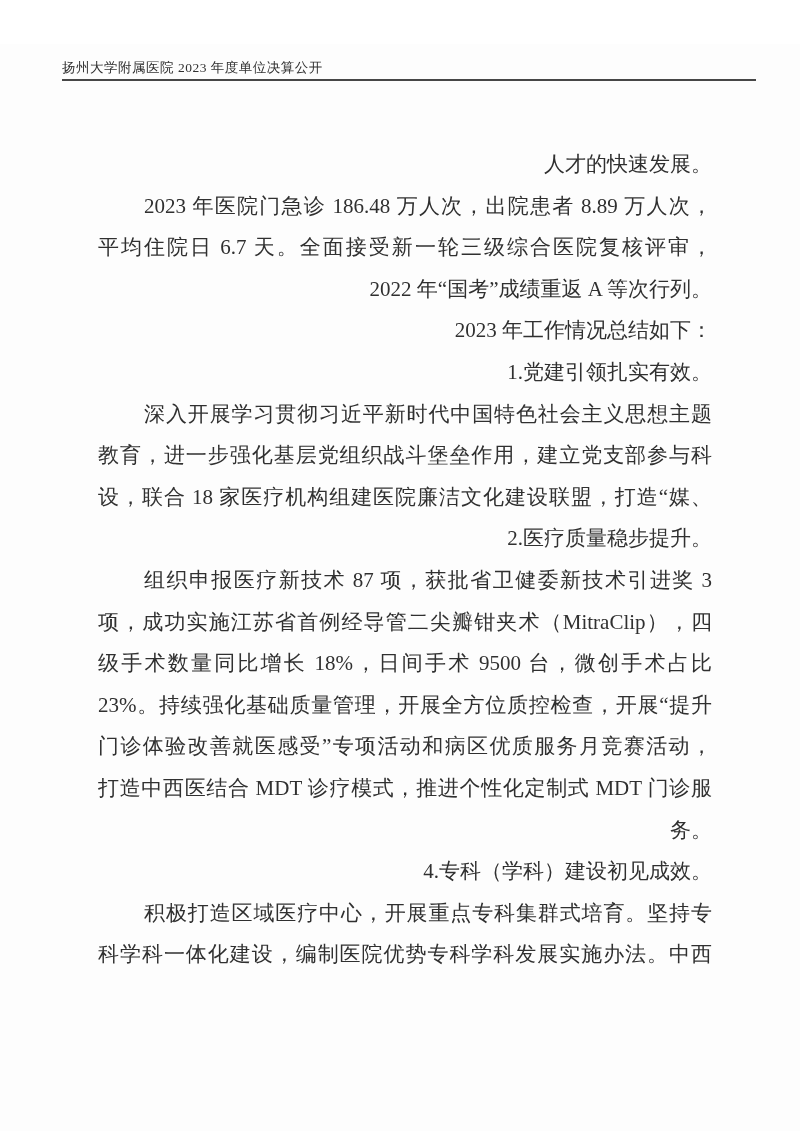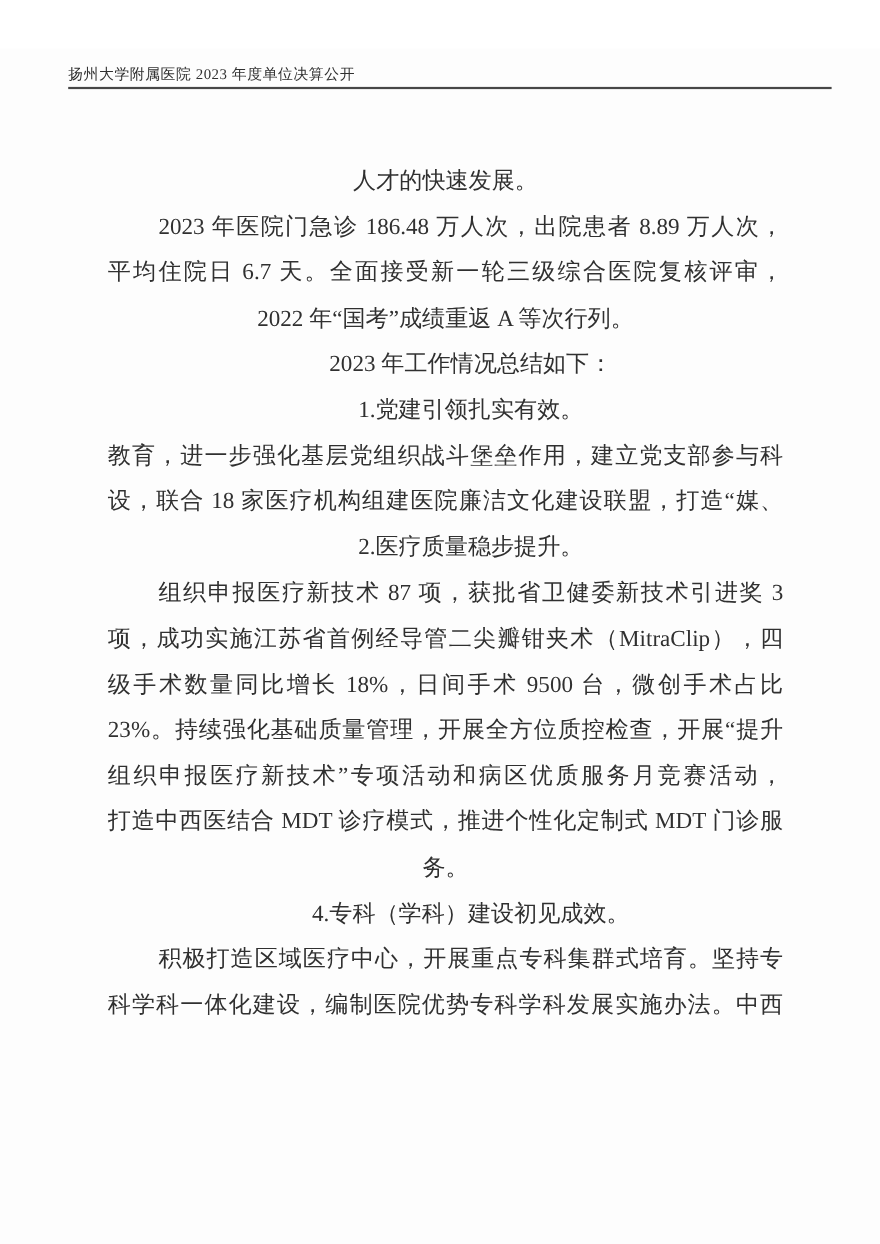--- a/index.html
+++ b/index.html
@@ -33,21 +33,21 @@
     position: absolute;
     top: 100px;
     left: 98px;
     width: 614px;
     font-size: 21px;
   }
   .line {
     height: 41.6px;
     line-height: 41.6px;
     overflow: hidden;
-    text-align: center;
+    text-align: right;
     white-space: nowrap;
   }
   .line.justify {
     white-space: normal;
     text-align: justify;
     text-align-last: justify;
   }
   .line.indent { text-indent: 46px; }
   .footer {
     position: absolute;
@@ -66,28 +66,29 @@
   <div class="header-title">扬州大学附属医院 2023 年度单位决算公开</div>
   <div class="header-rule"></div>
 
   <div class="doc-body">
       <div class="line">人才的快速发展。</div>
       <div class="line indent justify">2023 年医院门急诊 186.48 万人次，出院患者 8.89 万人次，</div>
       <div class="line justify">平均住院日 6.7 天。全面接受新一轮三级综合医院复核评审，</div>
       <div class="line">2022 年“国考”成绩重返 A 等次行列。</div>
       <div class="line indent">2023 年工作情况总结如下：</div>
       <div class="line indent">1.党建引领扎实有效。</div>
+      <div class="line indent justify">深入开展学习贯彻习近平新时代中国特色社会主义思想主题</div>
       <div class="line justify">教育，进一步强化基层党组织战斗堡垒作用，建立党支部参与科</div>
       <div class="line justify">设，联合 18 家医疗机构组建医院廉洁文化建设联盟，打造“媒、</div>
       <div class="line indent">2.医疗质量稳步提升。</div>
       <div class="line indent justify">组织申报医疗新技术 87 项，获批省卫健委新技术引进奖 3</div>
       <div class="line justify">项，成功实施江苏省首例经导管二尖瓣钳夹术（MitraClip），四</div>
       <div class="line justify">级手术数量同比增长 18%，日间手术 9500 台，微创手术占比</div>
       <div class="line justify">23%。持续强化基础质量管理，开展全方位质控检查，开展“提升</div>
-      <div class="line justify">组织申报医疗新技术”专项活动和病区优质服务月竞赛活动，</div>
+      <div class="line justify">门诊体验改善就医感受”专项活动和病区优质服务月竞赛活动，</div>
       <div class="line justify">打造中西医结合 MDT 诊疗模式，推进个性化定制式 MDT 门诊服</div>
       <div class="line">务。</div>
       <div class="line indent">4.专科（学科）建设初见成效。</div>
       <div class="line indent justify">积极打造区域医疗中心，开展重点专科集群式培育。坚持专</div>
       <div class="line justify">科学科一体化建设，编制医院优势专科学科发展实施办法。中西</div>
     </div>
 
   <div class="footer">
     <span>- 3 -</span>
   </div>

